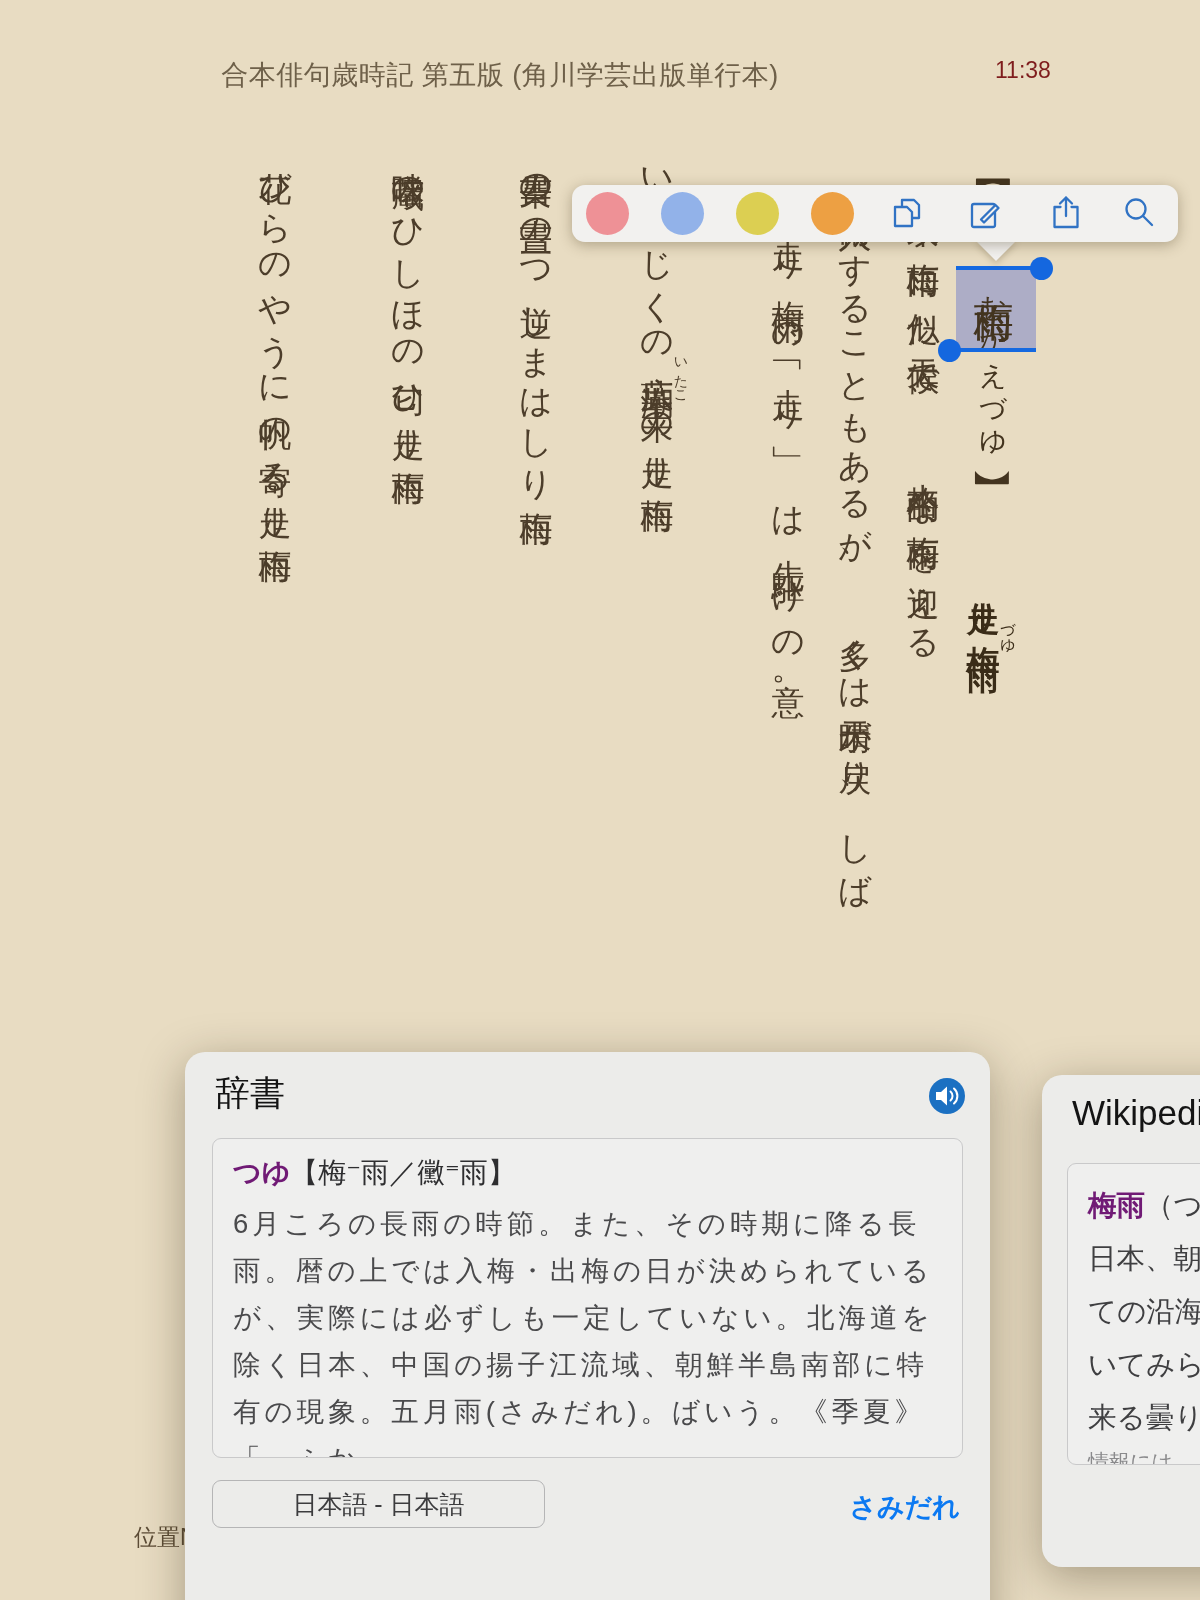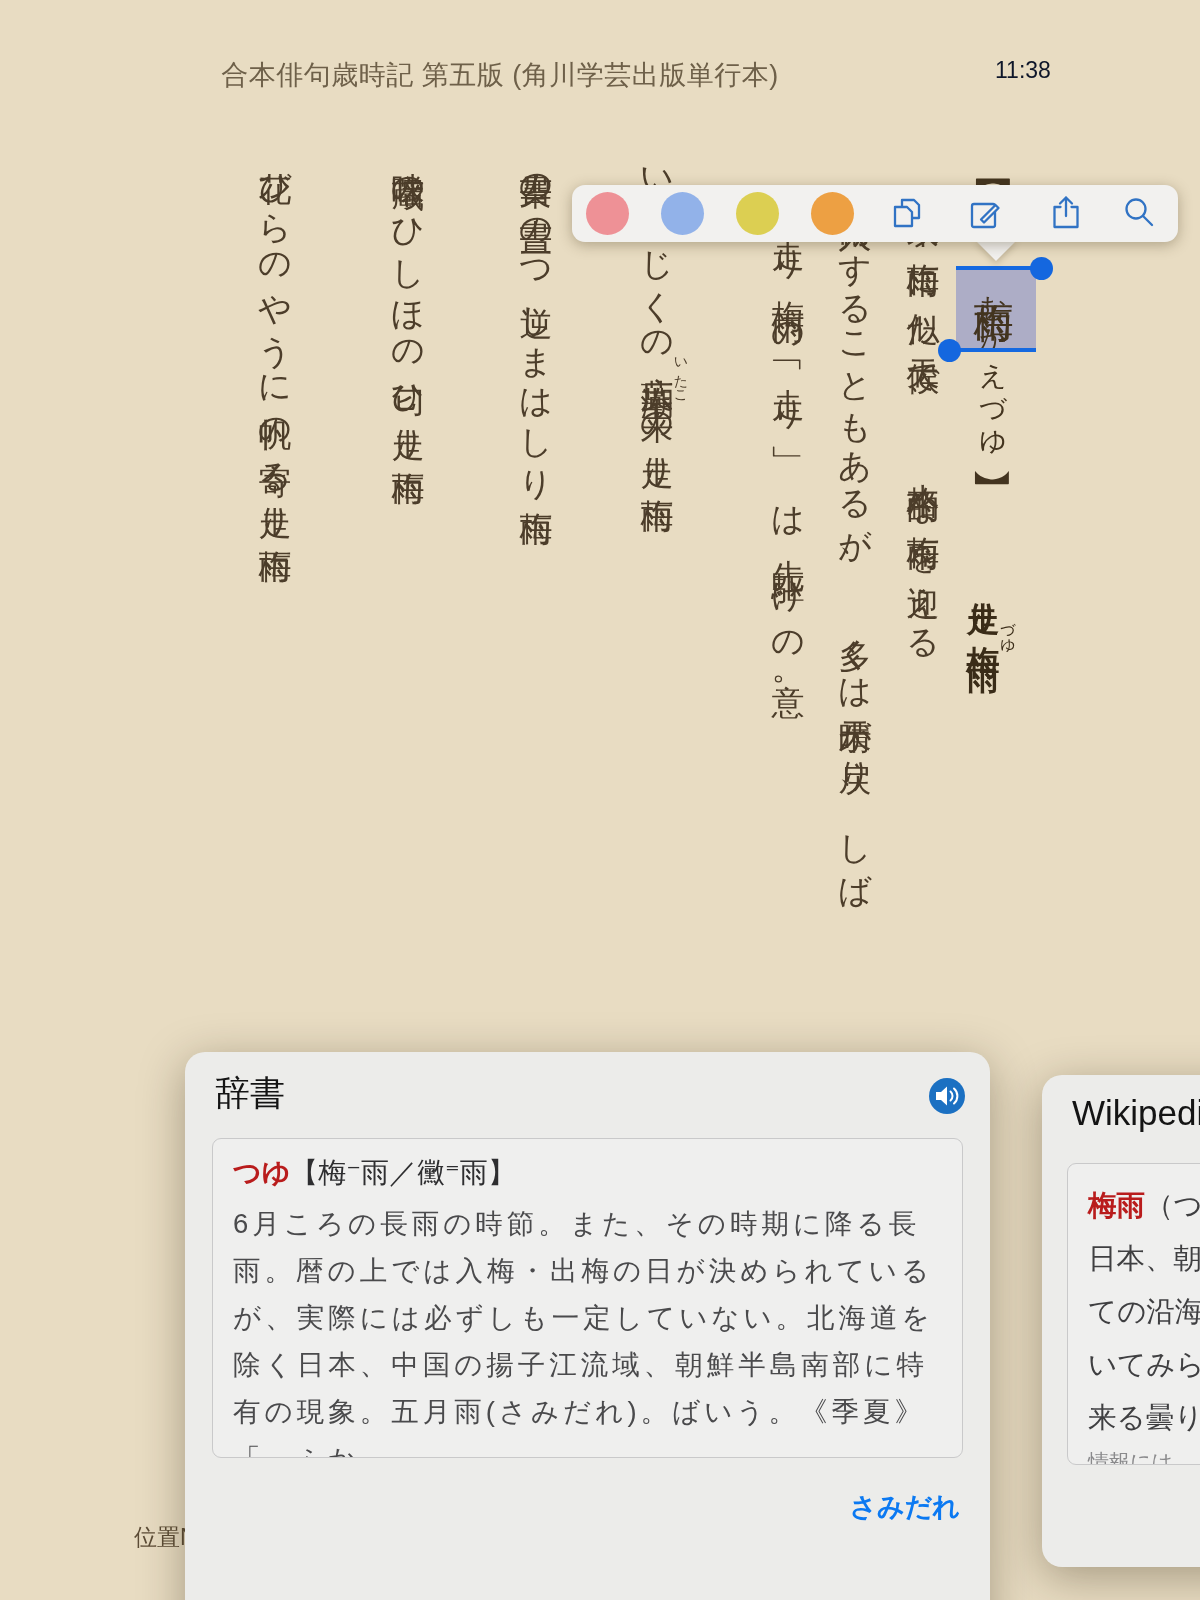--- a/index.html
+++ b/index.html
@@ -1,21 +1,21 @@
 <!DOCTYPE html>
 <html><head>
 <meta charset="utf-8">
 <style>
   html,body{margin:0;padding:0;}
   body{width:1200px;height:1600px;position:relative;overflow:hidden;background:#e8dcc2;
        font-family:"Liberation Sans","DejaVu Sans",sans-serif;}
   
   .hdr-title{position:absolute;top:57px;left:0;width:1000px;text-align:center;
              font-size:27px;color:#6e6049;letter-spacing:.5px;}
-  .hdr-time{position:absolute;top:57px;left:995px;font-size:23px;color:#0f172a;}
+  .hdr-time{position:absolute;top:57px;left:995px;font-size:23px;color:#7f1d1d;}
   
   .vcol{position:absolute;writing-mode:vertical-rl;text-orientation:mixed;
         font-family:"Liberation Serif","DejaVu Serif",serif;color:#4c3d2a;
         white-space:nowrap;z-index:10;line-height:1.05;}
   #hbracket{right:185px;top:166px;font-size:40px;color:#43341f;}
   #hmain{right:186px;top:272px;font-size:40px;letter-spacing:2px;color:#43341f;}
   #hmain .reading{font-size:27px;letter-spacing:3px;}
   #hsub{right:184px;top:576px;font-size:33px;font-weight:700;letter-spacing:2.5px;color:#3a2c18;}
   #hsub rt{font-size:15px;font-weight:400;letter-spacing:0;}
   #colA{right:260px;top:180px;font-size:33px;letter-spacing:4px;}
@@ -60,21 +60,21 @@
   #dict-card{left:185px;top:1052px;width:805px;height:636px;z-index:30;}
   #wiki-card{left:1042px;top:1075px;width:380px;height:492px;z-index:29;}
   .card h2{position:absolute;left:30px;top:18px;margin:0;font-size:35px;font-weight:400;color:#141414;white-space:nowrap;}
   #speaker-btn{position:absolute;left:744px;top:26px;width:36px;height:36px;border-radius:50%;
                background:#1b70c2;border:none;padding:0;cursor:pointer;}
   .entry-box{position:absolute;background:#efefee;border:1px solid #c9c9ca;border-radius:9px;
              box-sizing:border-box;padding:15px 20px;overflow:hidden;}
   #dict-box{left:27px;top:86px;width:751px;height:320px;}
   #wiki-box{left:25px;top:88px;width:340px;height:302px;}
   .headline{font-size:28px;color:#2e2e30;}
-  .hw{font-weight:700;color:#b91c1c;}
+  .hw{font-weight:700;color:#701a75;}
   .def{margin-top:8px;font-size:27.5px;line-height:47px;letter-spacing:4px;color:#4a4a4c;}
   .wiki-line{font-size:28.5px;line-height:53px;color:#3f3f41;white-space:nowrap;}
   .wiki-foot{margin-top:4px;font-size:21px;color:#8a8a8c;white-space:nowrap;}
   #lang-btn{position:absolute;left:27px;top:428px;width:333px;height:48px;background:transparent;
             border:1.5px solid #b5b5b6;border-radius:9px;font-size:25px;color:#3c3c3e;cursor:pointer;
             font-family:"Liberation Sans","DejaVu Sans",sans-serif;}
   #goto-link{position:absolute;right:30px;top:437px;font-size:27px;font-weight:700;color:#0b79f2;
              text-decoration:none;cursor:pointer;}
 </style>
 </head>
@@ -144,20 +144,21 @@
     <svg viewBox="0 0 36 36">
       <polygon points="7,14 12,14 18,8.5 18,27.5 12,22 7,22" fill="#ffffff"></polygon>
       <path d="M21.5 13.5 a6 6 0 0 1 0 9" stroke="#ffffff" stroke-width="2" fill="none" stroke-linecap="round"></path>
       <path d="M25 10.5 a10 10 0 0 1 0 15" stroke="#ffffff" stroke-width="2" fill="none" stroke-linecap="round"></path>
     </svg>
   </button>
   <div class="entry-box" id="dict-box">
     <div class="headline"><span class="hw">つゆ</span><span>【梅⁻雨／黴⁼雨】</span></div>
     <div class="def">6月ころの長雨の時節。また、その時期に降る長雨。暦の上では入梅・出梅の日が決められているが、実際には必ずしも一定していない。北海道を除く日本、中国の揚子江流域、朝鮮半島南部に特有の現象。五月雨(さみだれ)。ばいう。《季夏》「—ふか</div>
   </div>
+  <button id="lang-btn">日本語 - 日本語</button>
   <a id="goto-link">さみだれ</a>
 </section>
 
 <section class="card" id="wiki-card">
   <h2>Wikipedia</h2>
   <div class="entry-box" id="wiki-box">
     <div class="wiki-line"><span class="hw">梅雨</span><span>（つ</span></div>
     <div class="wiki-line">日本、朝</div>
     <div class="wiki-line">ての沿海</div>
     <div class="wiki-line">いてみら</div>

